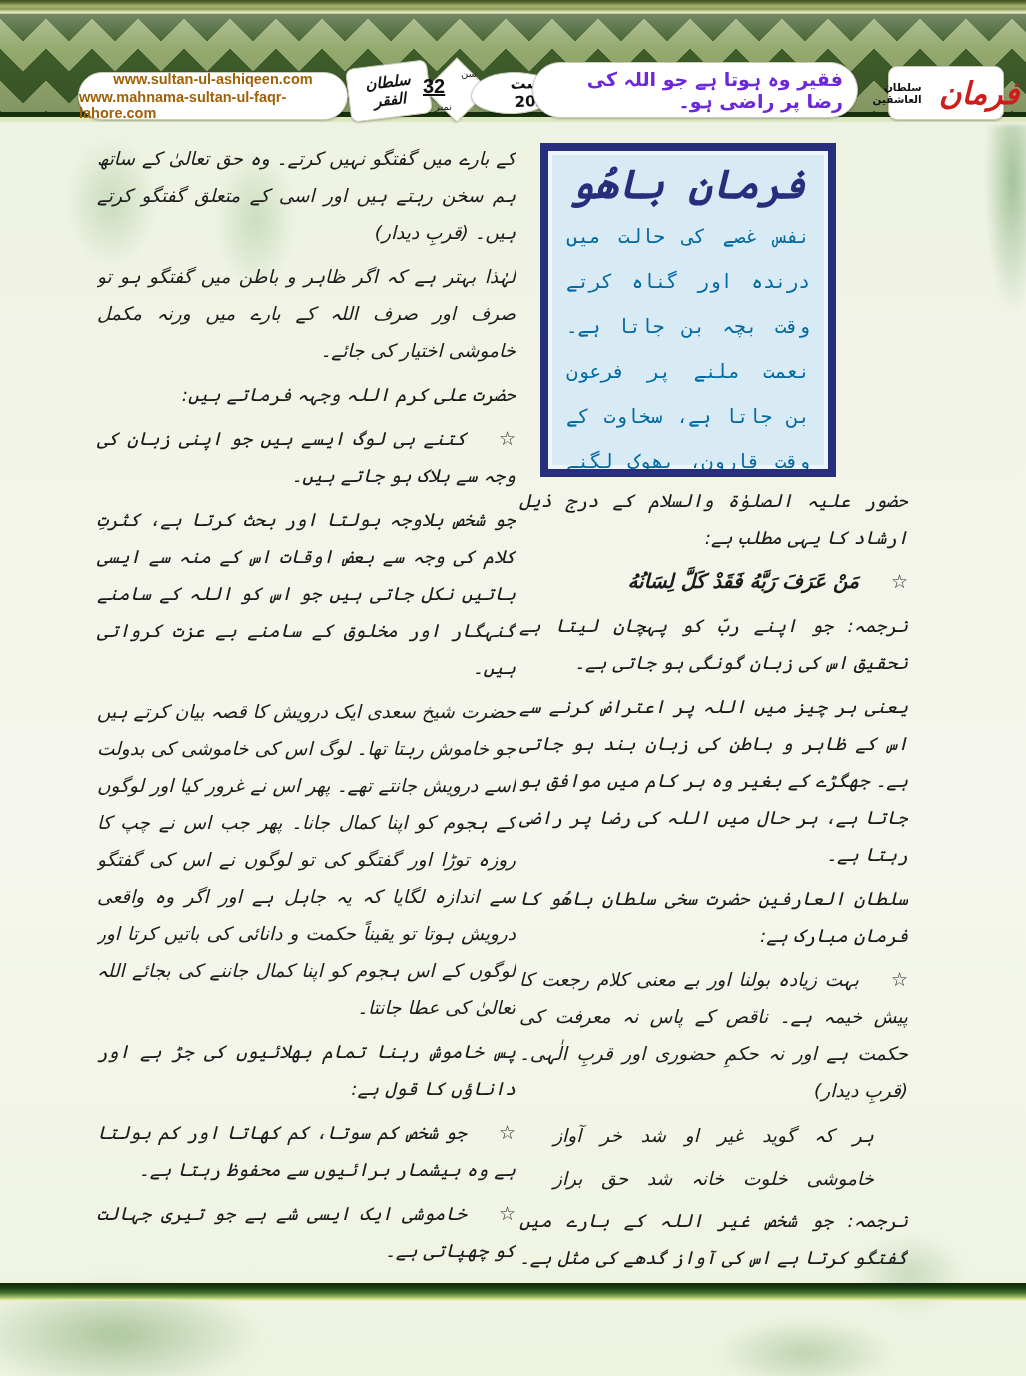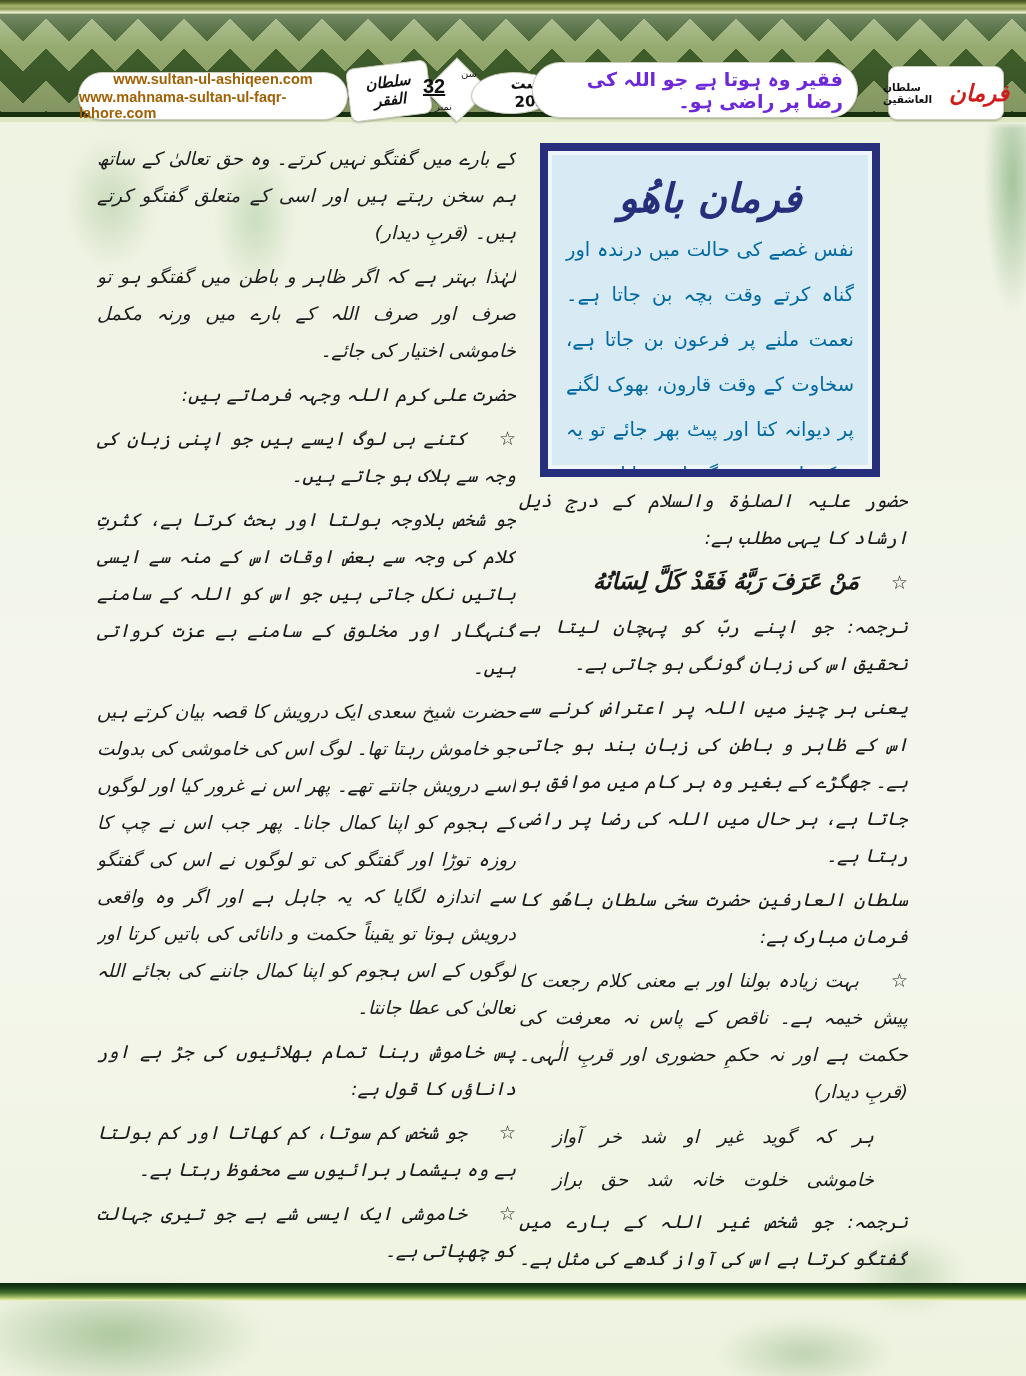--- a/index.html
+++ b/index.html
@@ -51,39 +51,39 @@
   .issue-diamond .lbl{position:absolute;font-size:10px;color:#222;direction:rtl;}
   .issue-diamond .lbl.top{right:12px;top:12px;}
   .issue-diamond .lbl.bottom{left:12px;bottom:10px;}
   .date-badge{left:471px;top:72px;width:84px;height:40px;border-radius:45% 55% 50% 50% / 55% 45% 55% 45%;
     transform:rotate(-2deg);display:flex;align-items:center;justify-content:center;direction:rtl;
     font-weight:bold;font-size:15px;color:#111;}
   .motto-pill{left:532px;top:62px;width:326px;height:56px;border-radius:30px;display:flex;align-items:center;
     justify-content:center;direction:rtl;font-size:19px;font-weight:600;color:#6d28d9;padding:0 14px;box-sizing:border-box;}
   .brand-badge{left:888px;top:66px;width:114px;height:52px;border-radius:9px;display:flex;direction:rtl;
     align-items:center;justify-content:center;gap:5px;}
-  .brand-main{color:#cf1d1d;font-weight:bold;font-size:23px;font-style:italic;margin-left:12px;}
-  .brand-small{display:flex;flex-direction:column;line-height:12px;font-size:10.5px;color:#111;font-weight:bold;text-align:left;}
+  .brand-main{color:#cf1d1d;font-weight:bold;font-size:31px;font-style:italic;margin-left:12px;}
+  .brand-small{display:flex;flex-direction:column;line-height:12px;font-size:10.5px;color:#111;font-weight:bold;text-align:right;}
   
-  .farman-box{position:absolute;left:540px;top:143px;width:340px;height:334px;box-sizing:border-box;
+  .farman-box{position:absolute;left:540px;top:143px;width:296px;height:334px;box-sizing:border-box;
     background:#d8ebf5;border:8px solid #272f7d;box-shadow:inset 0 0 0 4px #eef6fb;
-    padding:20px 18px;overflow:hidden;direction:rtl;}
+    padding:6px 18px;overflow:hidden;direction:rtl;font-family:Liberation Mono, monospace;}
   .farman-box h1{margin:4px 0 6px;text-align:center;font-size:40px;font-weight:bold;color:#272f7d;font-style:italic;}
   .fb-body{margin:0;font-size:19.5px;line-height:45px;text-align:justify;color:#0369a1;font-weight:500;}
   
   .col{position:absolute;direction:rtl;color:#1b1b1b;font-style:italic;}
   .left-col{left:97px;top:140px;width:419px;max-height:1138px;overflow:hidden;}
   .right-col{left:519px;top:482px;width:389px;max-height:792px;overflow:hidden;}
   .para{margin:0 0 7px;font-size:18.5px;line-height:37px;text-align:justify;}
   .para .star{display:none;font-size:19px;margin-left:32px;}
   .para.has-star .star{display:inline-block;}
   .para.p-citation{text-align:right;padding-right:0;text-align:left;font-size:23px;}
   .para.p-citation{direction:rtl;text-align:right;padding-left:0;padding-right:28px;}
   .para.p-poetry{text-align:center;word-spacing:13px;margin:3px 0 3px;line-height:40px;}
-  .para.p-arabic .ptext{font-weight:bold;font-size:23px;}
+  .para.p-arabic .ptext{font-weight:bold;font-size:20px;}
   
   .bottom-band{position:absolute;left:0;top:1283px;width:100%;height:18px;
     background:linear-gradient(180deg,#0d270c 0%,#1d4017 28%,#477231 55%,#93b25e 76%,#dce79c 92%,#eef2cf 100%);}
 </style>
 </head>
 <body>
 
 <div class="page">
 
   <div class="blob b1"></div>

